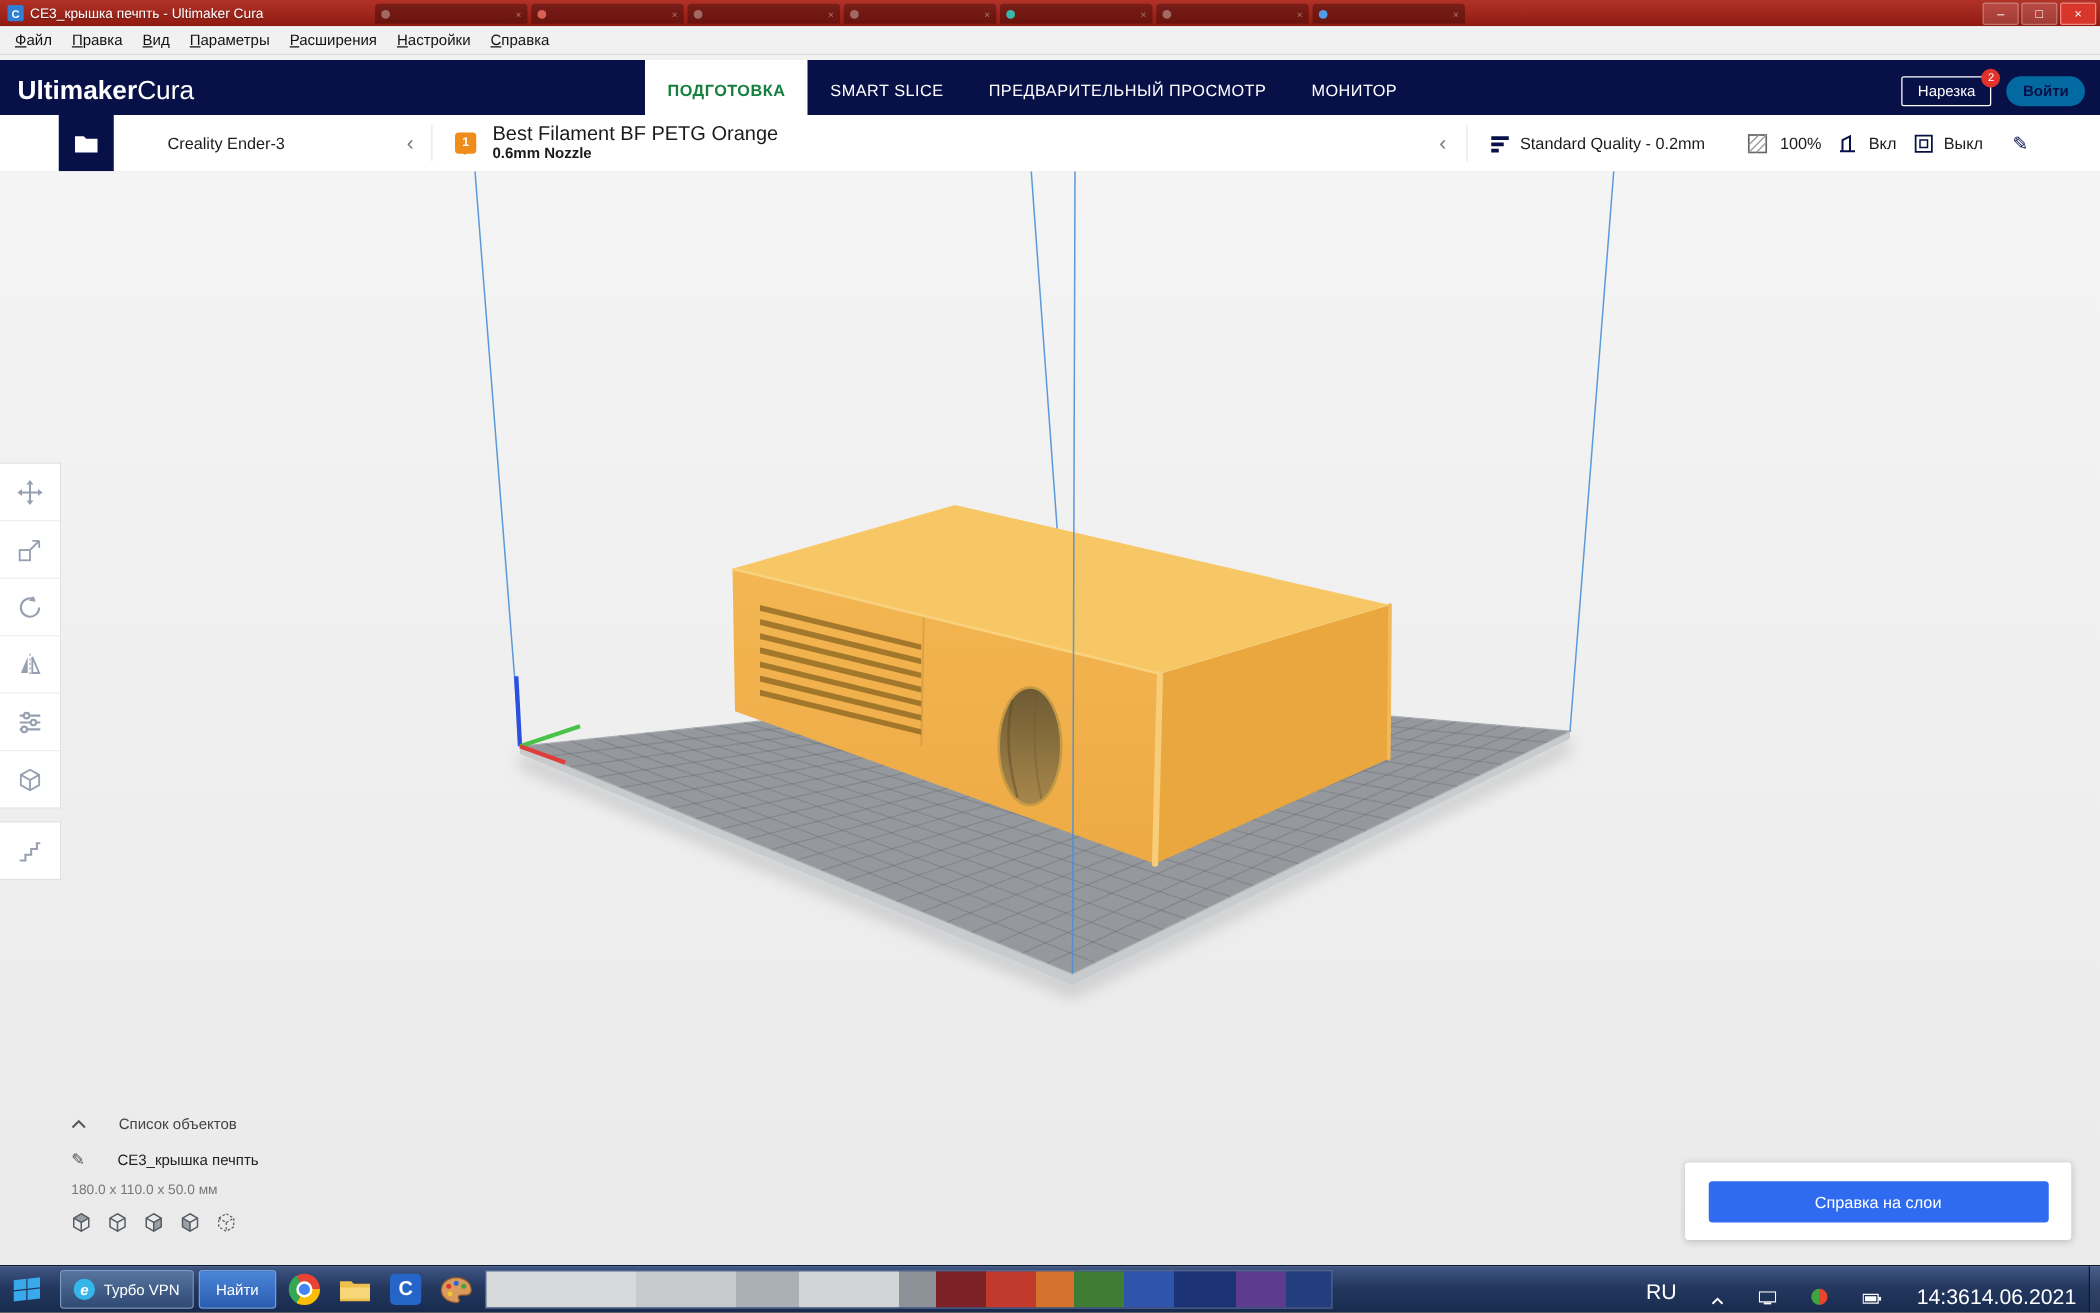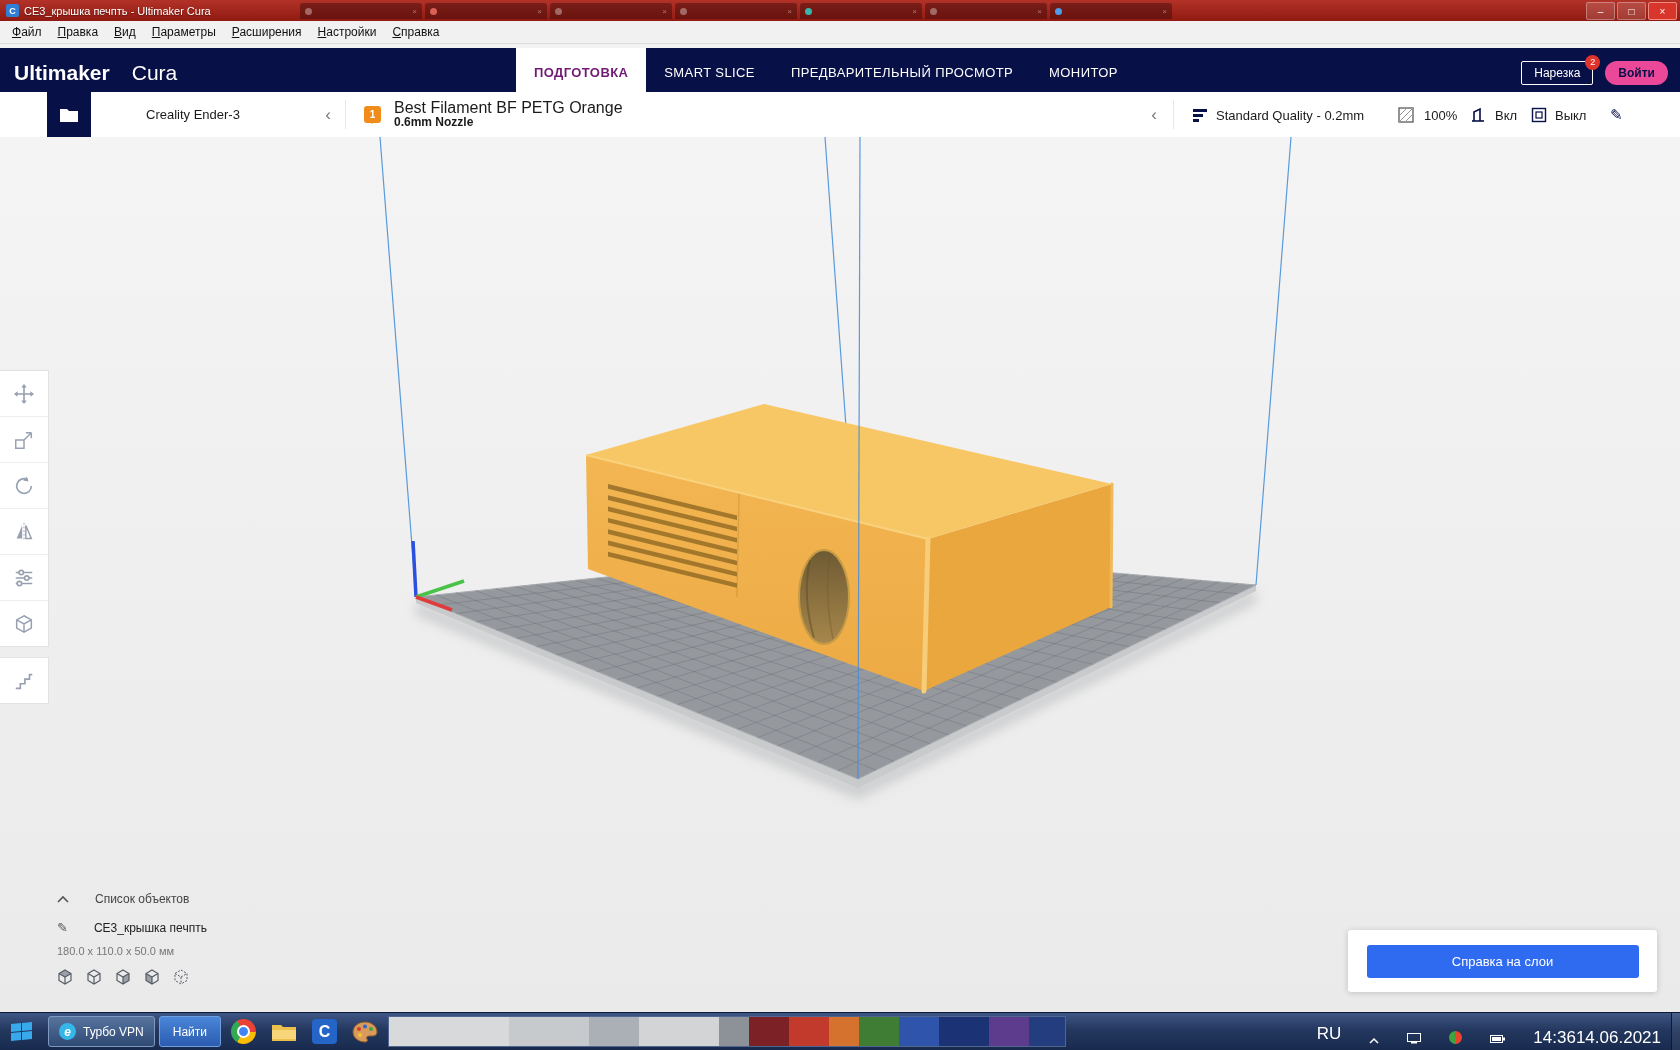--- a/index.html
+++ b/index.html
@@ -22,35 +22,35 @@
     color:#fff;background:rgba(255,255,255,.14);border:1px solid rgba(255,255,255,.3);border-radius:2px;}
   .win-btn.close{background:#d8362a;border-color:#f08a80;}
   
   .menubar{position:absolute;top:21px;left:0;right:0;height:22px;background:#f1f1f1;
     border-bottom:1px solid #dcdcdc;display:flex;align-items:center;font-size:12px;color:#111;padding-left:4px;}
   .menubar span{display:inline-block;padding:0 8px;}
   .menubar span::first-letter{text-decoration:underline;}
   
   .cura-header{position:absolute;top:48px;left:0;right:0;height:49px;background:#081048;}
   .logo{position:absolute;left:14px;top:0;height:49px;display:flex;align-items:center;font-size:21px;color:#fff;}
-  .logo b{font-weight:700;} .logo .light{font-weight:300;margin-left:22px;}
+  .logo b{font-weight:700;} .logo .light{font-weight:300;margin-left:0;}
   .header-tabs{position:absolute;left:516px;top:0;height:49px;display:flex;align-items:stretch;}
   .htab{display:flex;align-items:center;padding:0 18px;color:#fff;font-size:13px;letter-spacing:.4px;}
-  .htab.active{background:#fff;color:#701a75;font-weight:700;}
+  .htab.active{background:#fff;color:#15803d;font-weight:700;}
   .header-right{position:absolute;right:12px;top:0;height:49px;display:flex;align-items:center;gap:12px;}
   .store-btn{position:relative;border:1px solid #fff;border-radius:2px;color:#fff;font-size:12px;padding:4px 12px;}
   .store-badge{position:absolute;top:-7px;right:-8px;width:15px;height:15px;border-radius:50%;background:#e0332c;
     color:#fff;font-size:9px;display:flex;align-items:center;justify-content:center;}
-  .signin-btn{background:#ec4899;color:#081048;font-size:12px;padding:5px 13px;border-radius:12px;font-weight:700;}
+  .signin-btn{background:#0369a1;color:#081048;font-size:12px;padding:5px 13px;border-radius:12px;font-weight:700;}
   
   .configbar{position:absolute;top:92px;left:0;right:0;height:45px;background:#fff;border-bottom:1px solid #e3e3e3;font-size:13px;color:#1a1a1a;}
   .open-btn{position:absolute;left:47px;top:0;width:44px;height:45px;background:#081048;display:flex;align-items:center;justify-content:center;}
   .cb-divider{position:absolute;top:8px;bottom:8px;width:1px;background:#e6e6e6;}
   .printer-sec{position:absolute;left:94px;top:0;width:251px;height:45px;display:flex;align-items:center;}
-  .printer-sec .lbl{margin-left:52px;}
+  .printer-sec .lbl{margin-left:40px;}
   .chev{font-size:17px;color:#777;line-height:1;}
   .printer-sec .chev{position:absolute;right:14px;}
   .material-sec{position:absolute;left:346px;top:0;width:827px;height:45px;display:flex;align-items:center;}
   .mat-badge{position:relative;width:17px;height:17px;margin-left:18px;background:#f08c1a;border-radius:3px;color:#fff;
     font-weight:bold;font-size:10px;display:flex;align-items:center;justify-content:center;flex:none;}
   .mat-badge::after{content:'';position:absolute;bottom:-5px;left:4px;border:4px solid transparent;border-top-color:#f08c1a;}
   .mat-text{display:flex;flex-direction:column;line-height:15px;margin-left:13px;}
   .mat-title{font-size:16px;} .mat-sub{font-size:12px;font-weight:700;}
   .material-sec .chev{position:absolute;right:16px;}
   .settings-sec{position:absolute;left:1174px;top:0;right:0;height:45px;}

